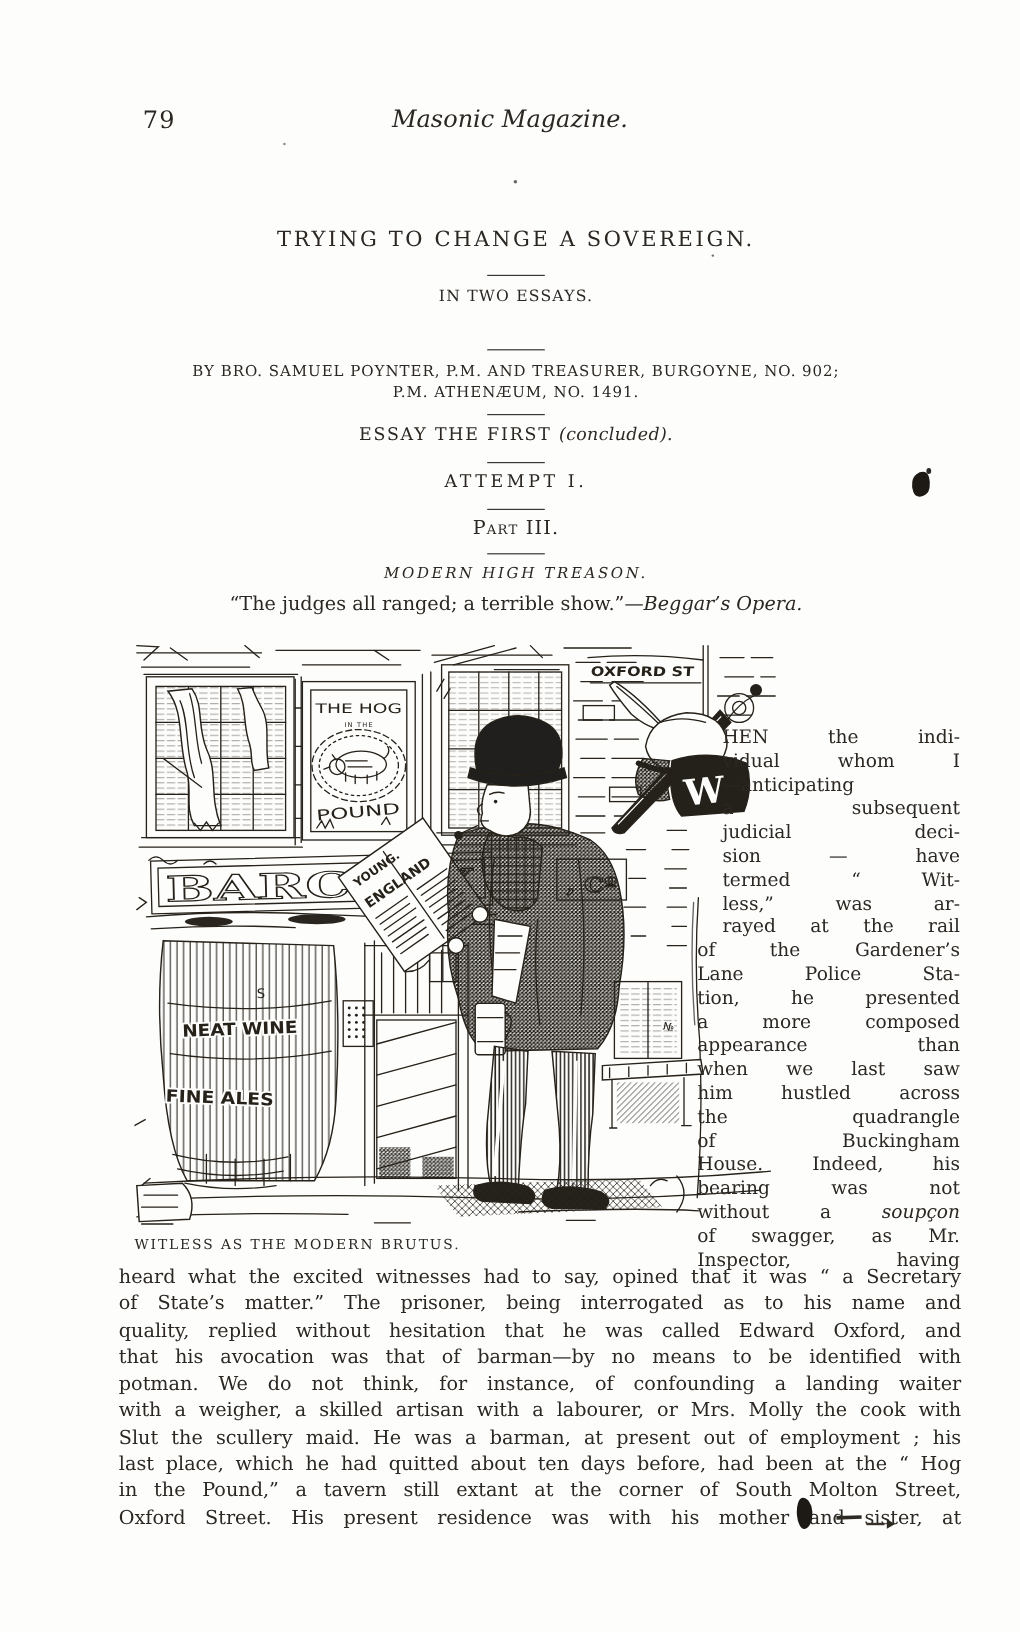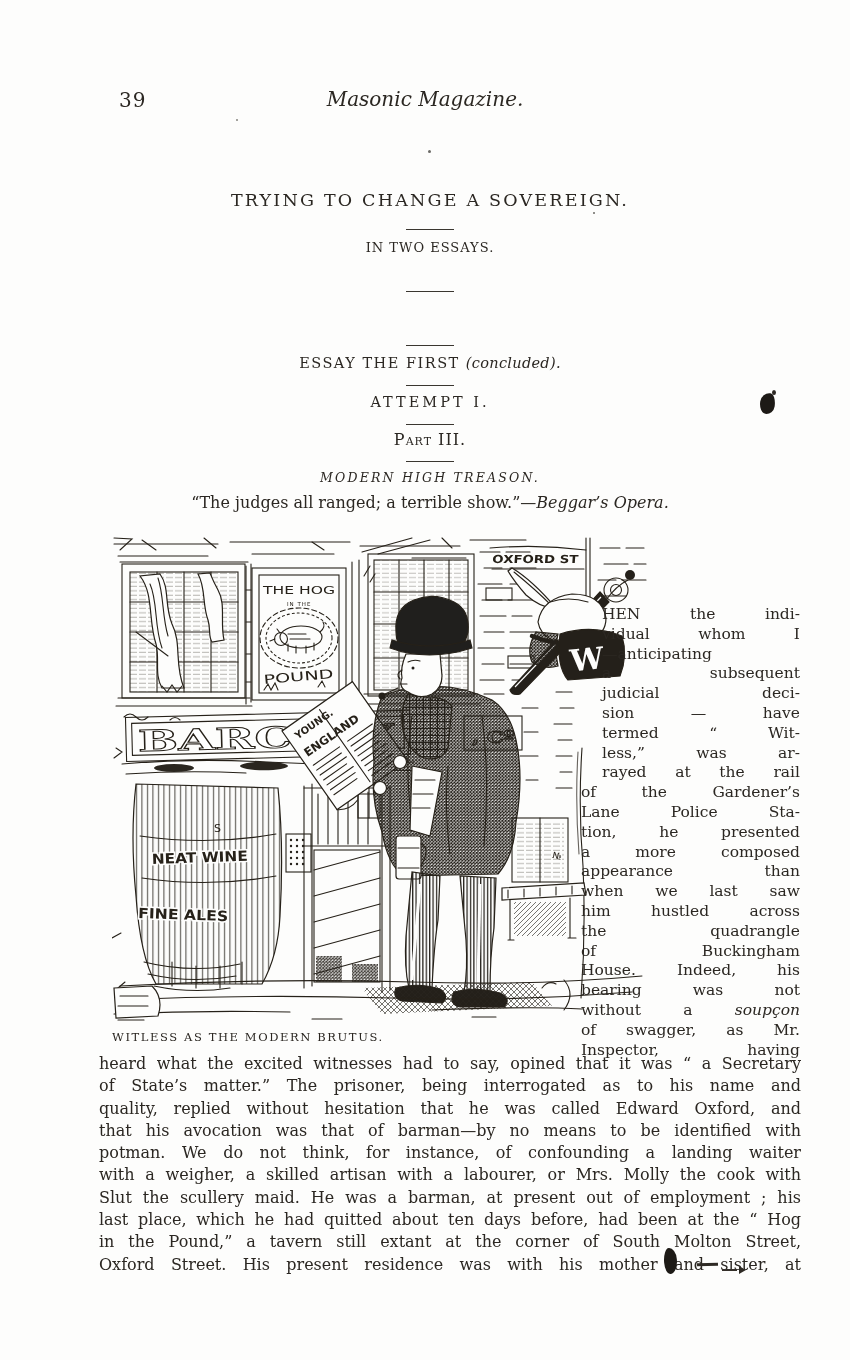--- a/index.html
+++ b/index.html
@@ -57,27 +57,28 @@
   .s{stroke:#262119;fill:none;stroke-width:1.1;stroke-linecap:round;}
   .sf{stroke:#262119;stroke-width:1.2;stroke-linecap:round;}
   .svgsans{font-family:"DejaVu Sans","Liberation Sans",sans-serif;fill:#262119;}
   .svgout{font-family:"DejaVu Serif","Liberation Serif",serif;fill:#fff;stroke:#262119;stroke-width:0.95;font-weight:bold;}
 </style>
 </head>
 <body>
 
 <div class="page">
 
-  <div class="abs pageno">39</div>
+  <div class="abs pageno">79</div>
   <div class="abs running-title">Masonic Magazine.</div>
 
   <div class="abs center-block art-title">TRYING TO CHANGE A SOVEREIGN.</div>
   <div class="abs rule r1"></div>
   <div class="abs center-block series-note">IN TWO ESSAYS.</div>
   <div class="abs rule r2"></div>
+  <div class="abs center-block byline"><span>BY BRO. SAMUEL POYNTER, P.M. AND TREASURER, BURGOYNE, NO. 902;</span><br><span>P.M. ATHENÆUM, NO. 1491.</span></div>
   <div class="abs rule r3"></div>
   <div class="abs center-block essay-head"><span>ESSAY THE FIRST </span><i>(concluded).</i></div>
   <div class="abs rule r4"></div>
   <div class="abs center-block attempt-head">ATTEMPT I.</div>
   <div class="abs rule r5"></div>
   <div class="abs center-block part-head">Part III.</div>
   <div class="abs rule r6"></div>
   <div class="abs center-block section-head">MODERN HIGH TREASON.</div>
   <div class="abs center-block epigraph"><span>“The judges all ranged; a terrible show.”—</span><i>Beggar’s Opera.</i></div>
 

